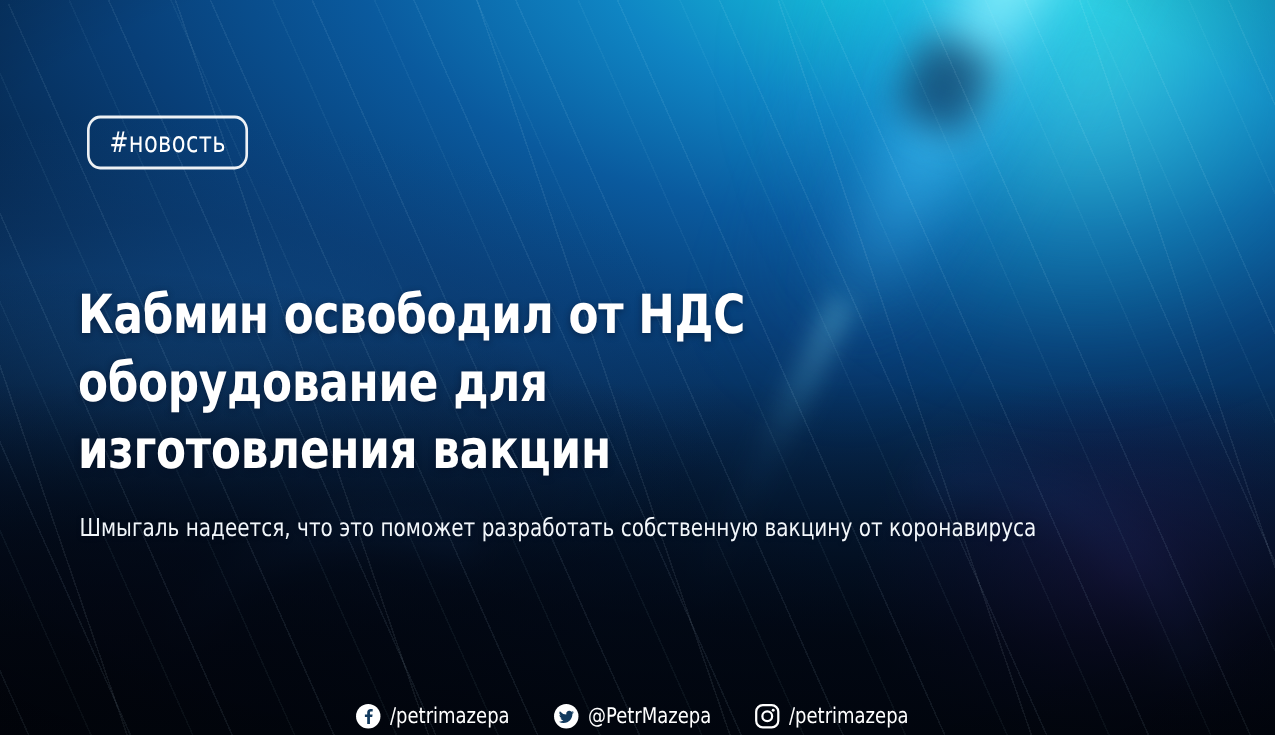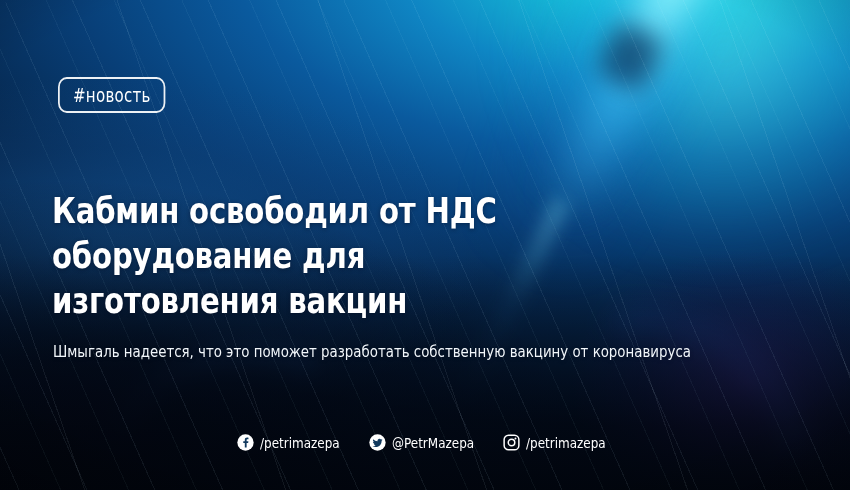--- a/index.html
+++ b/index.html
@@ -203,21 +203,21 @@
 
   .social{
     position:absolute;
     left:0;right:0;top:434px;
     display:flex;
     justify-content:center;
     align-items:center;
     gap:22px;
   }
   .social-item{
-    display:flex;align-items:center;gap:6px;
+    display:flex;align-items:center;gap:6px;margin-top:35px;
   }
   .social-item .handle{
     color:#fff;
     font-family:"Liberation Sans Narrow","DejaVu Sans Condensed","Liberation Sans",sans-serif;
     font-size:14.5px;
     font-weight:400;
     letter-spacing:0;
     transform:scaleX(.92);
     transform-origin:left center;
     white-space:nowrap;

